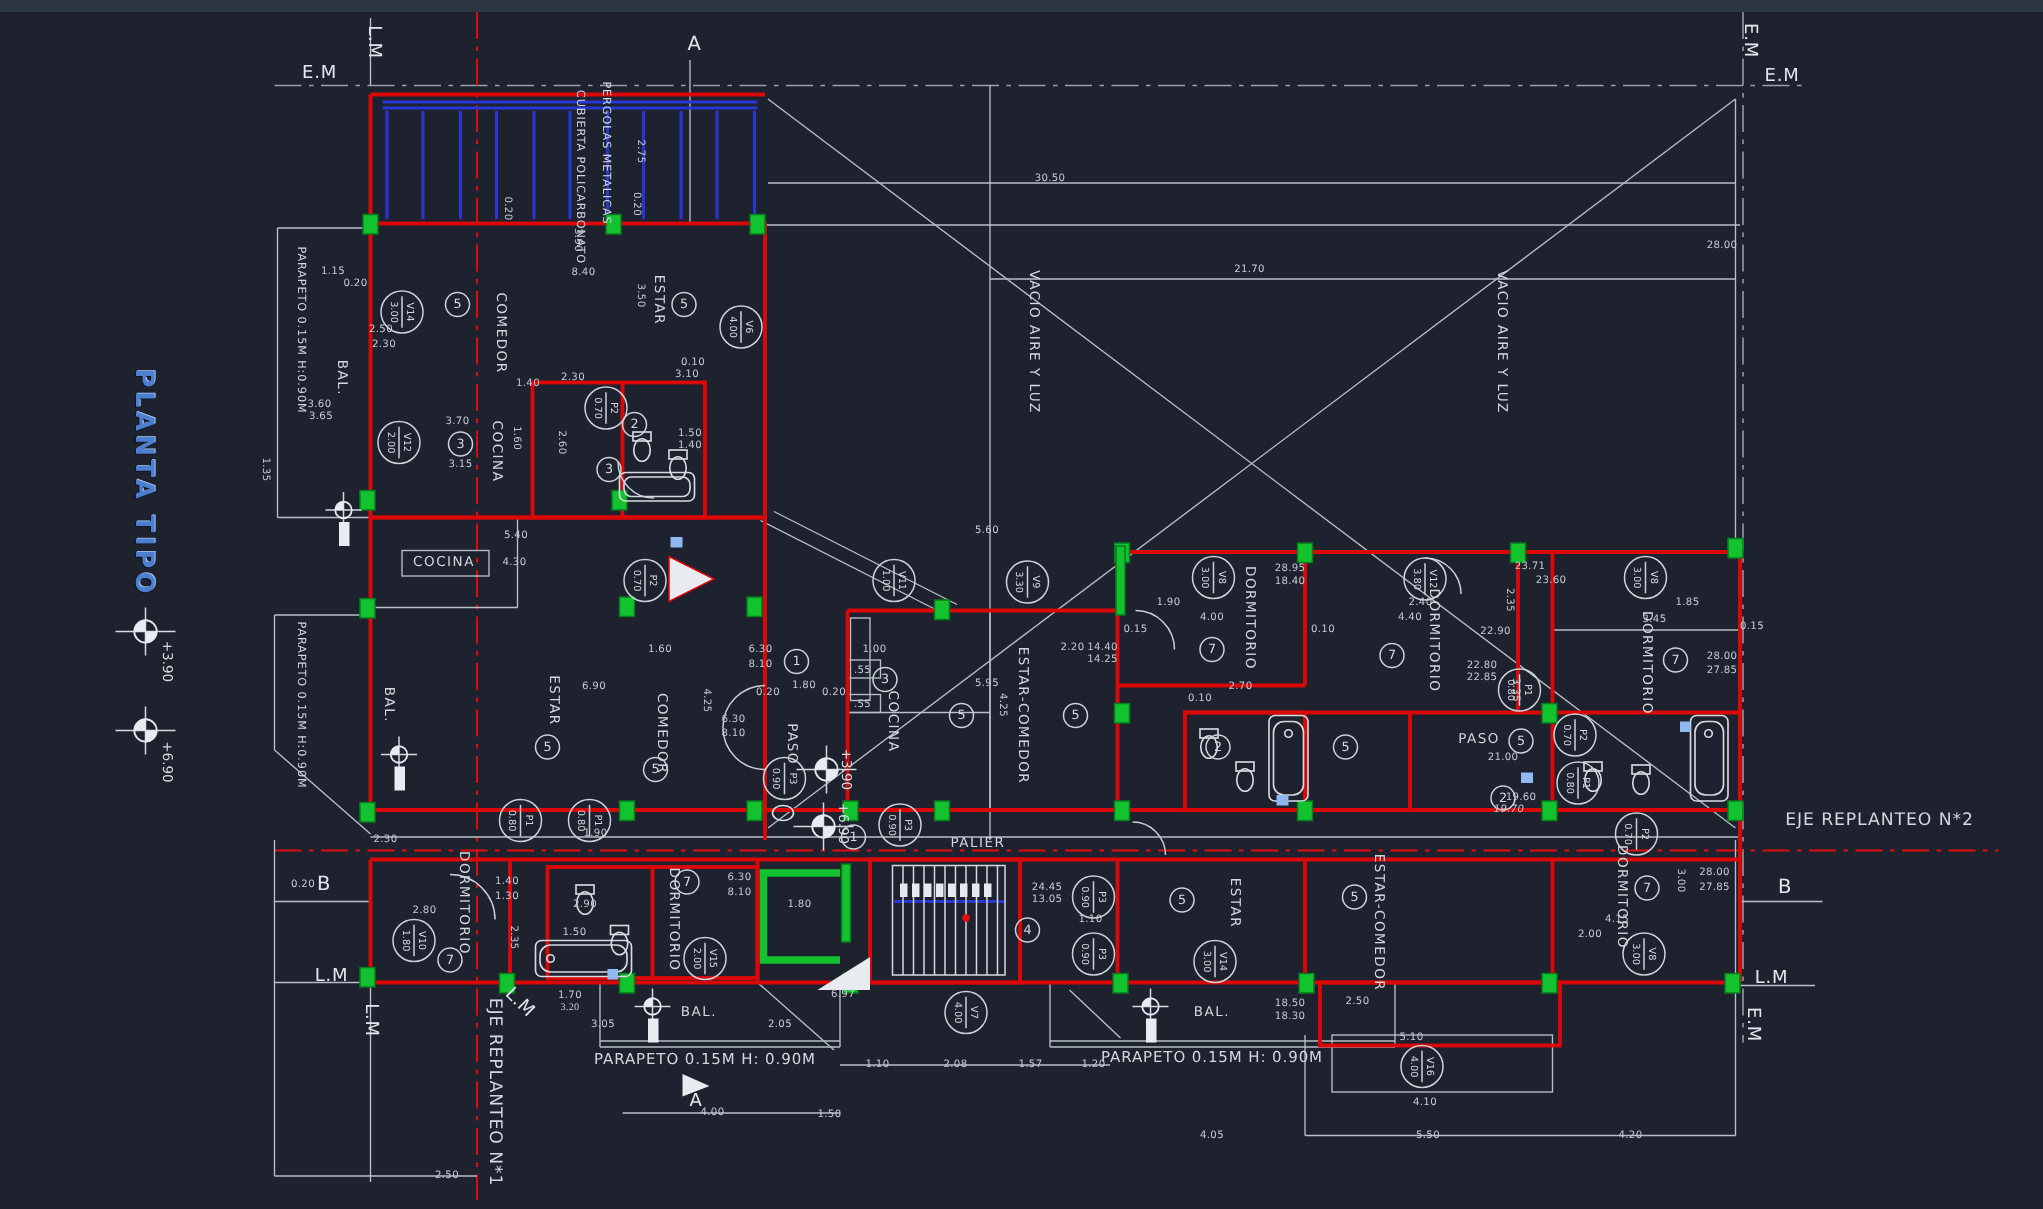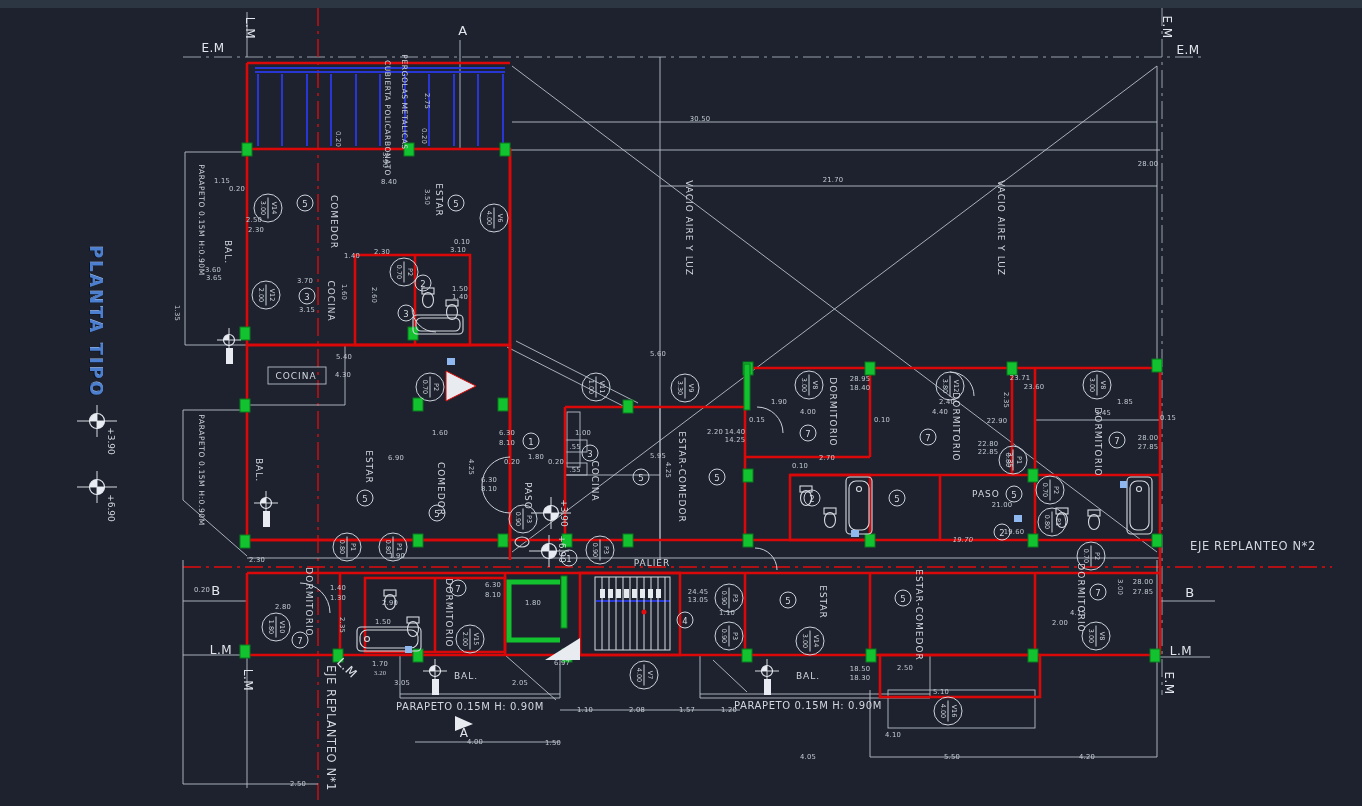--- a/index.html
+++ b/index.html
@@ -429,21 +429,21 @@
       <div class="lab dim" style="left: 988px; top: 444px; transform: translate(-50%, -50%) rotate(0deg);">22.80</div>
       <div class="lab dim" style="left: 988px; top: 452px; transform: translate(-50%, -50%) rotate(0deg);">22.85</div>
       <div class="lab dim" style="left: 1020px; top: 378px; transform: translate(-50%, -50%) rotate(0deg);">23.71</div>
       <div class="lab dim" style="left: 1020px; top: 387px; transform: translate(-50%, -50%) rotate(0deg); margin-left: 14px;">23.60</div>
       <div class="lab dim" style="left: 1125px; top: 402px; transform: translate(-50%, -50%) rotate(0deg);">1.85</div>
       <div class="lab dim" style="left: 1103px; top: 413px; transform: translate(-50%, -50%) rotate(0deg);">3.45</div>
       <div class="lab dim" style="left: 1148px; top: 438px; transform: translate(-50%, -50%) rotate(0deg);">28.00</div>
       <div class="lab dim" style="left: 1148px; top: 447px; transform: translate(-50%, -50%) rotate(0deg);">27.85</div>
       <div class="lab dim" style="left: 1002px; top: 505px; transform: translate(-50%, -50%) rotate(0deg);">21.00</div>
       <div class="lab dim" style="left: 1014px; top: 532px; transform: translate(-50%, -50%) rotate(0deg);">19.60</div>
-      <div class="lab dim" style="left: 963px; top: 540px; transform: translate(-50%, -50%) rotate(0deg); font-style: italic;">19.70</div>
+      <div class="lab dim" style="left: 1006px; top: 540px; transform: translate(-50%, -50%) rotate(0deg); font-style: italic;">19.70</div>
       <div class="lab dim" style="left: 1168px; top: 418px; transform: translate(-50%, -50%) rotate(0deg);">0.15</div>
       <div class="lab dim" style="left: 698px; top: 592px; transform: translate(-50%, -50%) rotate(0deg);">24.45</div>
       <div class="lab dim" style="left: 698px; top: 600px; transform: translate(-50%, -50%) rotate(0deg);">13.05</div>
       <div class="lab dim" style="left: 727px; top: 613px; transform: translate(-50%, -50%) rotate(0deg);">1.10</div>
       <div class="lab dim" style="left: 860px; top: 669px; transform: translate(-50%, -50%) rotate(0deg);">18.50</div>
       <div class="lab dim" style="left: 860px; top: 678px; transform: translate(-50%, -50%) rotate(0deg);">18.30</div>
       <div class="lab dim" style="left: 905px; top: 668px; transform: translate(-50%, -50%) rotate(0deg);">2.50</div>
       <div class="lab dim" style="left: 941px; top: 656px; transform: translate(-50%, -50%) rotate(0deg); margin-top: 36px;">5.10</div>
       <div class="lab dim" style="left: 729px; top: 710px; transform: translate(-50%, -50%) rotate(0deg);">1.20</div>
       <div class="lab dim" style="left: 808px; top: 757px; transform: translate(-50%, -50%) rotate(0deg);">4.05</div>
@@ -452,21 +452,21 @@
       <div class="lab dim" style="left: 637px; top: 710px; transform: translate(-50%, -50%) rotate(0deg);">2.08</div>
       <div class="lab dim" style="left: 475px; top: 742px; transform: translate(-50%, -50%) rotate(0deg);">4.00</div>
       <div class="lab dim" style="left: 553px; top: 743px; transform: translate(-50%, -50%) rotate(0deg);">1.50</div>
       <div class="lab dim" style="left: 520px; top: 683px; transform: translate(-50%, -50%) rotate(0deg);">2.05</div>
       <div class="lab dim" style="left: 562px; top: 663px; transform: translate(-50%, -50%) rotate(0deg);">6.97</div>
       <div class="lab dim" style="left: 380px; top: 673px; transform: translate(-50%, -50%) rotate(0deg); font-family: Liberation Serif, serif;">3.20</div>
       <div class="lab dim" style="left: 402px; top: 683px; transform: translate(-50%, -50%) rotate(0deg);">3.05</div>
       <div class="lab dim" style="left: 380px; top: 664px; transform: translate(-50%, -50%) rotate(0deg);">1.70</div>
       <div class="lab dim" style="left: 952px; top: 757px; transform: translate(-50%, -50%) rotate(0deg);">5.50</div>
       <div class="lab dim" style="left: 1087px; top: 757px; transform: translate(-50%, -50%) rotate(0deg);">4.20</div>
-      <div class="lab dim" style="left: 893px; top: 735px; transform: translate(-50%, -50%) rotate(0deg);">4.10</div>
+      <div class="lab dim" style="left: 950px; top: 735px; transform: translate(-50%, -50%) rotate(0deg);">4.10</div>
       <div class="lab dim" style="left: 1143px; top: 582px; transform: translate(-50%, -50%) rotate(0deg);">28.00</div>
       <div class="lab dim" style="left: 1143px; top: 592px; transform: translate(-50%, -50%) rotate(0deg);">27.85</div>
       <div class="lab dim" style="left: 1078px; top: 613px; transform: translate(-50%, -50%) rotate(0deg);">4.15</div>
       <div class="lab dim" style="left: 1060px; top: 623px; transform: translate(-50%, -50%) rotate(0deg);">2.00</div>
       <div class="lab dim" style="left: 1120px; top: 587px; transform: translate(-50%, -50%) rotate(90deg);">3.00</div>
       <div class="lab dim" style="left: 298px; top: 784px; transform: translate(-50%, -50%) rotate(0deg);">2.50</div>
       <div class="lab dim" style="left: 202px; top: 590px; transform: translate(-50%, -50%) rotate(0deg);">0.20</div>
       <div class="lab dim" style="left: 257px; top: 560px; transform: translate(-50%, -50%) rotate(0deg);">2.30</div>
       <div class="lab dim" style="left: 283px; top: 607px; transform: translate(-50%, -50%) rotate(0deg);">2.80</div>
       <div class="lab dim" style="left: 338px; top: 588px; transform: translate(-50%, -50%) rotate(0deg);">1.40</div>

